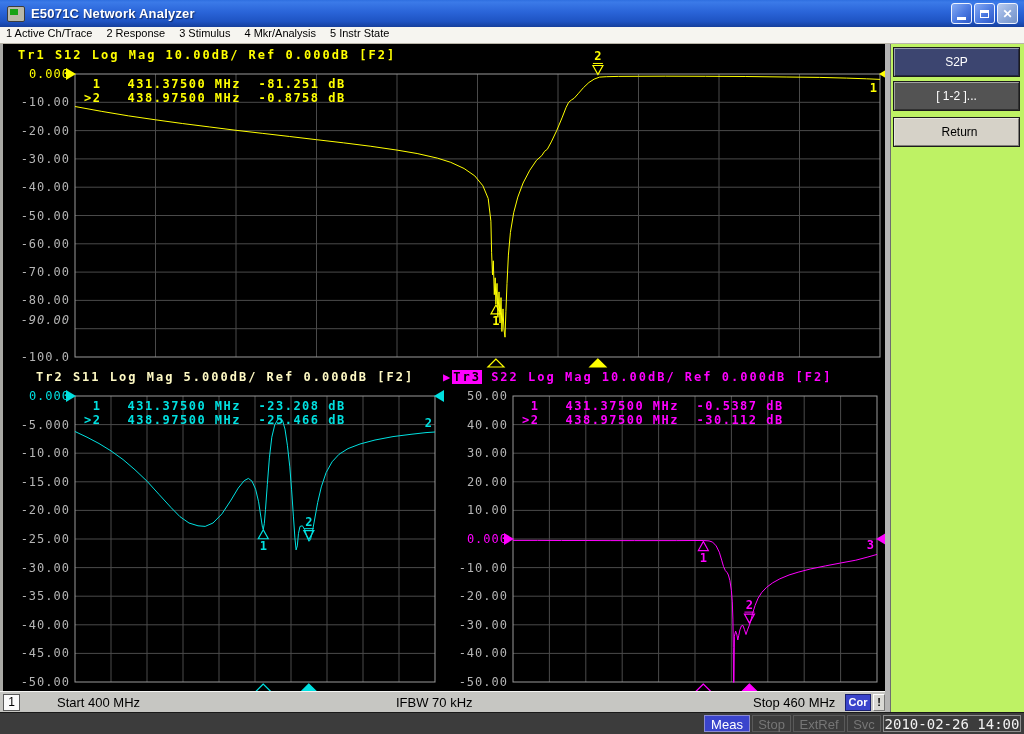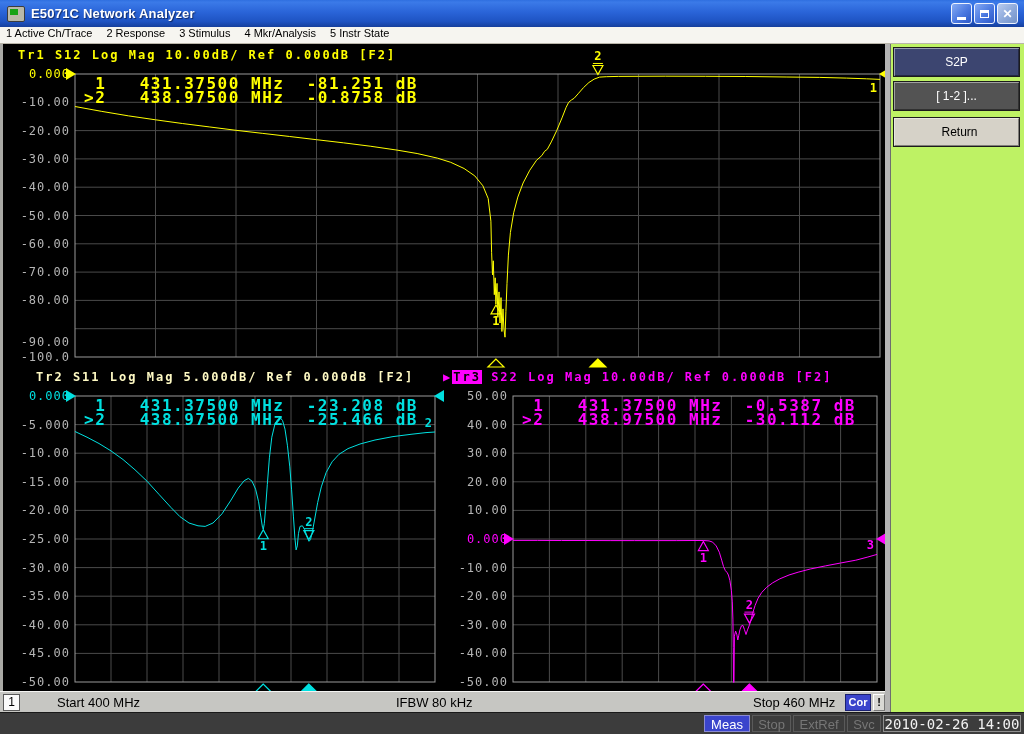--- a/index.html
+++ b/index.html
@@ -26,21 +26,21 @@
   .menubar{position:absolute;left:0;top:27px;width:1024px;height:17px;box-sizing:border-box;
     background:#f6f5f0;border-bottom:1px solid #b9b5a9;display:flex;align-items:flex-start;
     gap:14px;padding-left:6px;font-size:11px;color:#000;}
   .menu-item{white-space:nowrap;}
   
   .main-black{position:absolute;left:0;top:44px;width:885px;height:647px;background:#000;}
   .edge-strip{position:absolute;left:0;top:44px;width:3px;height:647px;background:#a9a9a5;}
   #charts{position:absolute;left:0;top:44px;width:885px;height:647px;}
   .chart-header{position:absolute;font-family:"DejaVu Sans Mono",monospace;font-size:12px;
     font-weight:bold;letter-spacing:2px;white-space:pre;height:14px;line-height:14px;}
-  .readout{position:absolute;margin:0;font-family:"DejaVu Sans Mono",monospace;font-size:16px;
+  .readout{position:absolute;margin:0;font-family:"DejaVu Sans Mono",monospace;font-size:12px;
     font-weight:bold;letter-spacing:1.5px;line-height:14px;white-space:pre;}
   .tick{position:absolute;width:60px;text-align:right;font-family:"DejaVu Sans Mono",monospace;
     font-size:12px;letter-spacing:1px;color:#b5b5b5;height:14px;line-height:14px;}
   
   .sidebar{position:absolute;left:885px;top:44px;width:157px;height:668px;background:#bef264;}
   .scrollstrip{position:absolute;left:0;top:0;width:6px;height:100%;background:#b4b4b4;
     border-right:1px solid #6e6e6e;box-sizing:border-box;}
   .sk{position:absolute;left:8px;width:127px;height:30px;font-size:12px;
     font-family:"Liberation Sans",sans-serif;border:1px solid #1c1c1c;
     box-shadow:inset 1px 1px 0 rgba(255,255,255,.45),inset -1px -1px 0 rgba(0,0,0,.4);
@@ -143,21 +143,21 @@
       <div class="chart-header" style="left: 18px; top: 4px; color: rgb(255, 255, 0);">Tr1 S12 Log Mag 10.00dB/ Ref 0.000dB [F2]</div>
       <div class="tick" style="left: 10px; top: 23px; color: rgb(255, 255, 0);">0.000</div>
       <div class="tick" style="left: 10px; top: 51.3px;">-10.00</div>
       <div class="tick" style="left: 10px; top: 79.6px;">-20.00</div>
       <div class="tick" style="left: 10px; top: 107.9px;">-30.00</div>
       <div class="tick" style="left: 10px; top: 136.2px;">-40.00</div>
       <div class="tick" style="left: 10px; top: 164.5px;">-50.00</div>
       <div class="tick" style="left: 10px; top: 192.8px;">-60.00</div>
       <div class="tick" style="left: 10px; top: 221.1px;">-70.00</div>
       <div class="tick" style="left: 10px; top: 249.4px;">-80.00</div>
-      <div class="tick" style="left: 10px; top: 291px;">-90.00</div>
+      <div class="tick" style="left: 10px; top: 269px; font-style: italic;">-90.00</div>
       <div class="tick" style="left: 10px; top: 306px;">-100.0</div>
       <pre class="readout" style="left: 84px; top: 33px; color: rgb(255, 255, 0);"> 1   431.37500 MHz  -81.251 dB
 &gt;2   438.97500 MHz  -0.8758 dB</pre>
       <svg width="388" height="326" style="position:absolute;left:61px;top:326px;overflow:visible">
         <line x1="50" y1="26" x2="50" y2="312" stroke="#4a4a4a" stroke-width="1"></line>
         <line x1="14" y1="54.6" x2="374" y2="54.6" stroke="#4a4a4a" stroke-width="1"></line>
         <line x1="86" y1="26" x2="86" y2="312" stroke="#4a4a4a" stroke-width="1"></line>
         <line x1="14" y1="83.2" x2="374" y2="83.2" stroke="#4a4a4a" stroke-width="1"></line>
         <line x1="122" y1="26" x2="122" y2="312" stroke="#4a4a4a" stroke-width="1"></line>
         <line x1="14" y1="111.8" x2="374" y2="111.8" stroke="#4a4a4a" stroke-width="1"></line>
@@ -257,21 +257,21 @@
   <div class="sidebar">
     <div class="scrollstrip"></div>
     <button class="sk navy">S2P</button>
     <button class="sk dark">[ 1-2 ]...</button>
     <button class="sk light">Return</button>
   </div>
 
   <div class="statusbar">
     <span class="chbox">1</span>
     <span class="st-start">Start 400 MHz</span>
-    <span class="st-ifbw">IFBW 80 kHz</span>
+    <span class="st-ifbw">IFBW 70 kHz</span>
     <span class="st-stop">Stop 460 MHz</span>
     <span class="cor">Cor</span>
     <span class="alert">!</span>
   </div>
 
   <div class="instrbar">
     <span class="ib ib-meas">Meas</span>
     <span class="ib ib-dis ib-stop">Stop</span>
     <span class="ib ib-dis ib-extref">ExtRef</span>
     <span class="ib ib-dis ib-svc">Svc</span>

